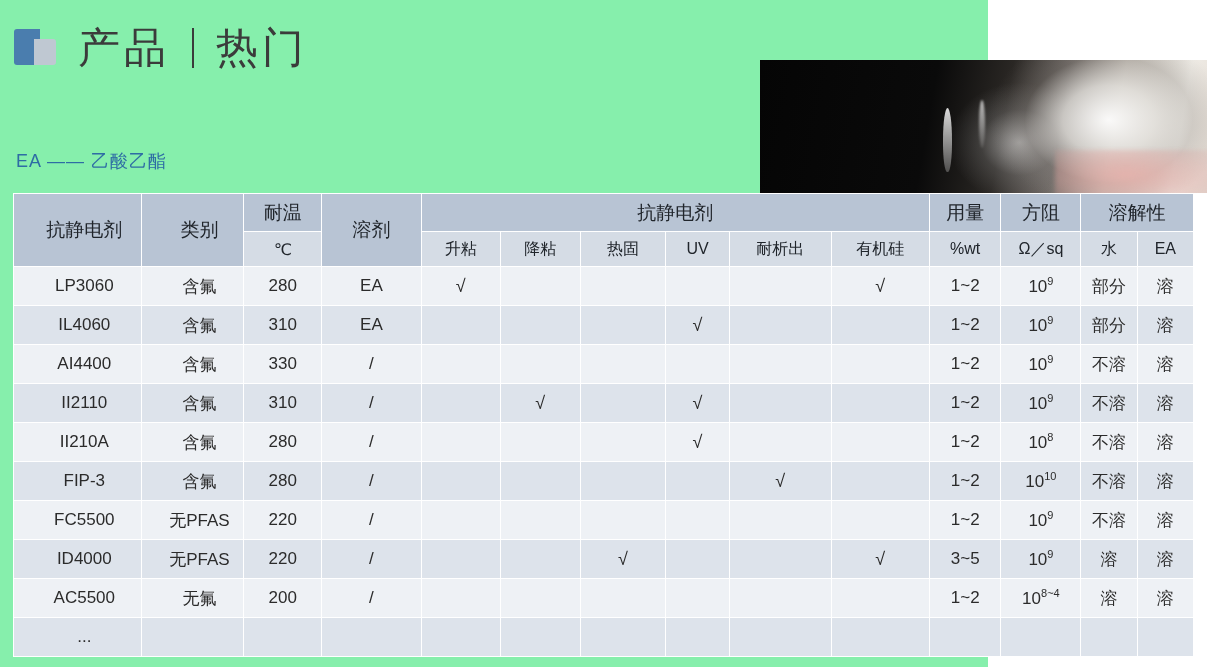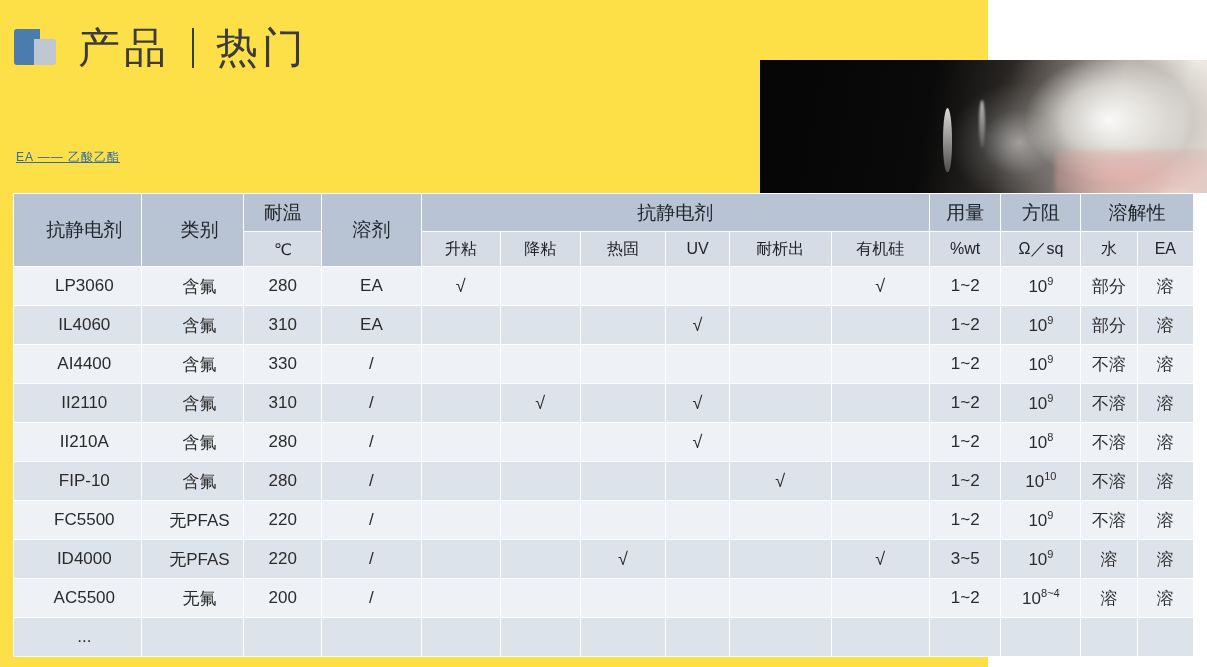--- a/index.html
+++ b/index.html
@@ -11,21 +11,21 @@
     height: 667px;
     background: #ffffff;
     font-family: "Liberation Sans", "DejaVu Sans", sans-serif;
     overflow: hidden;
     position: relative;
   }
   .slide {
     position: relative;
     width: 988px;
     height: 667px;
-    background: #fde047;
+    background: #86efac;
   }
 
   
   .header {
     position: absolute;
     left: 0;
     top: 0;
     display: flex;
     align-items: center;
     height: 96px;
@@ -119,24 +119,23 @@
     height: 46%;
     background: radial-gradient(ellipse at 40% 40%, rgba(233,176,170,0.85), rgba(214,150,146,0.25) 60%, rgba(0,0,0,0) 100%);
     filter: blur(2px);
   }
 
   
   .subtitle {
     position: absolute;
     left: 16px;
     top: 149px;
-    font-size: 12px;
+    font-size: 18px;
     color: #2e6ca4;
     letter-spacing: 1px;
-    text-decoration: underline;
   }
 
   
   .table-wrap {
     position: absolute;
     left: 13px;
     top: 193px;
     width: 1181px;
   }
   table.grid {
@@ -334,21 +333,21 @@
             <td></td>
             <td><span class="check">√</span></td>
             <td></td>
             <td></td>
             <td>1~2</td>
             <td class="bold-cell">10<sup>8</sup></td>
             <td>不溶</td>
             <td>溶</td>
           </tr>
           <tr>
-            <td class="left">FIP-10</td>
+            <td class="left">FIP-3</td>
             <td class="left">含氟</td>
             <td>280</td>
             <td>/</td>
             <td></td>
             <td></td>
             <td></td>
             <td></td>
             <td><span class="check">√</span></td>
             <td></td>
             <td>1~2</td>

